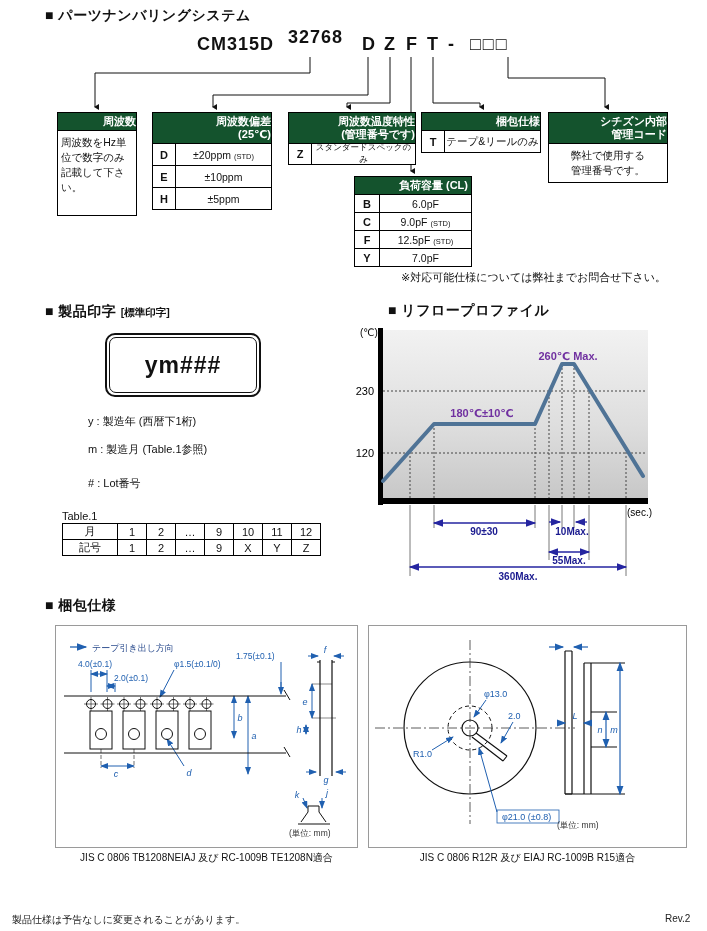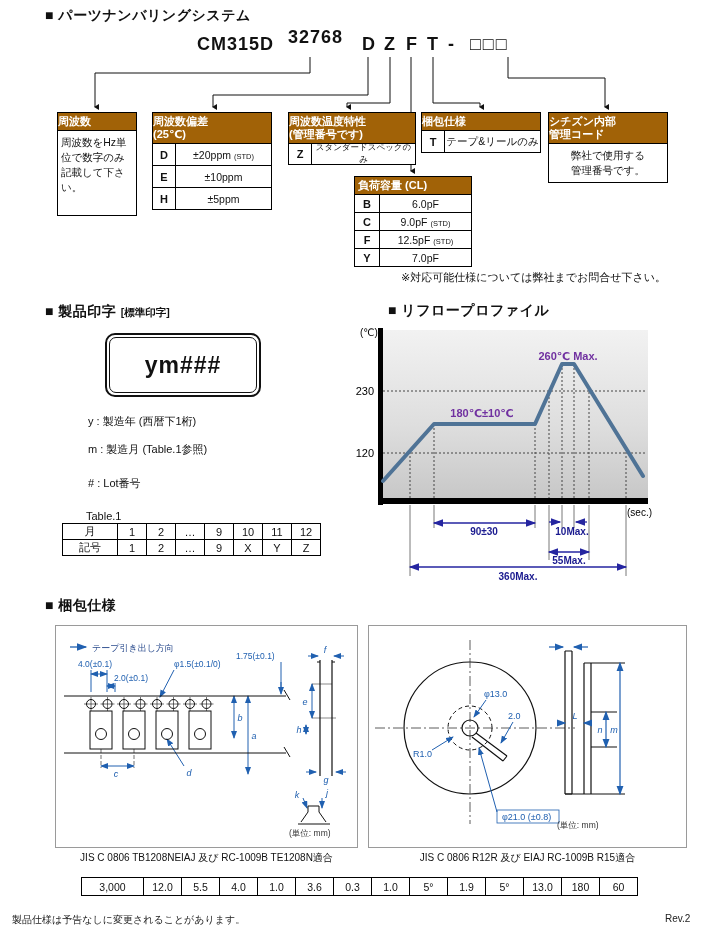--- a/index.html
+++ b/index.html
@@ -2,22 +2,22 @@
 <html><head>
 <meta charset="utf-8">
 <style>
   html,body{margin:0;padding:0;background:#fff;}
   body{width:707px;height:931px;position:relative;overflow:hidden;
        font-family:"Liberation Sans","DejaVu Sans",sans-serif;color:#111;}
   .abs{position:absolute;}
   .sec-title{font-size:14px;font-weight:bold;letter-spacing:.5px;}
   .pn{font-size:18px;font-weight:bold;letter-spacing:1px;}
   .spec-box{position:absolute;border:1px solid #000;background:#fff;box-sizing:border-box;}
-  .spec-head{background:#a16207;color:#fff;font-weight:bold;font-size:11px;
-             text-align:left;line-height:13px;padding:2px 0;}
+  .spec-head{background:#14532d;color:#fff;font-weight:bold;font-size:11px;
+             text-align:right;line-height:13px;padding:2px 0;}
   .srow{display:flex;border-top:1px solid #000;align-items:center;}
   .code{width:22px;text-align:center;font-weight:bold;font-size:11px;
         border-right:1px solid #000;align-self:stretch;display:flex;align-items:center;justify-content:center;}
   .val{flex:1;text-align:center;font-size:10.5px;}
   .std{font-size:7.5px;letter-spacing:0;}
   .body-txt{font-size:10.5px;line-height:15px;padding:4px 3px;border-top:1px solid #000;}
   .legend-line{font-size:11px;}
   .t1{border-collapse:collapse;font-size:11px;}
   .t1 td{border:1px solid #000;text-align:center;height:15px;padding:0;}
   .dims{border-collapse:collapse;font-size:10.5px;}
@@ -129,21 +129,21 @@
 <div class="abs" style="left:105px;top:333px;width:152px;height:60px;border:2px solid #111;border-radius:10px;">
   <div style="position:absolute;inset:2px;border:1px solid #111;border-radius:7px;display:flex;align-items:center;justify-content:center;">
     <span style="font-size:23px;font-weight:bold;letter-spacing:1px;">ym###</span>
   </div>
 </div>
 
 <div class="abs legend-line" style="left:88px;top:414px;">y : 製造年 (西暦下1桁)</div>
 <div class="abs legend-line" style="left:88px;top:442px;">m : 製造月 (Table.1参照)</div>
 <div class="abs legend-line" style="left:88px;top:476px;"># : Lot番号</div>
 
-<div class="abs" style="left:62px;top:510px;font-size:11px;margin-left:24px;">Table.1</div>
+<div class="abs" style="left:62px;top:510px;font-size:11px;">Table.1</div>
 <table class="t1 abs" style="left:62px;top:523px;">
   <colgroup>
       <col style="width:55px">
       <col style="width:29px">
       <col style="width:29px">
       <col style="width:29px">
       <col style="width:29px">
       <col style="width:29px">
       <col style="width:29px">
       <col style="width:29px">
@@ -400,33 +400,17 @@
       <col style="width:38px">
       <col style="width:38px">
       <col style="width:38px">
       <col style="width:38px">
       <col style="width:38px">
       <col style="width:38px">
       <col style="width:38px">
       <col style="width:38px">
   </colgroup>
   <tbody>
-  <tr>
-    <td>3,000</td>
-        <td>12.0</td>
-        <td>5.5</td>
-        <td>4.0</td>
-        <td>1.0</td>
-        <td>3.6</td>
-        <td>0.3</td>
-        <td>1.0</td>
-        <td>5°</td>
-        <td>1.9</td>
-        <td>5°</td>
-        <td>13.0</td>
-        <td>180</td>
-        <td>60</td>
-  </tr>
 </tbody>
   </table>
 
 <div class="abs foot" style="left:12px;top:913px;">製品仕様は予告なしに変更されることがあります。</div>
 <div class="abs foot" style="left:665px;top:913px;">Rev.2</div>
 
 </body></html>

